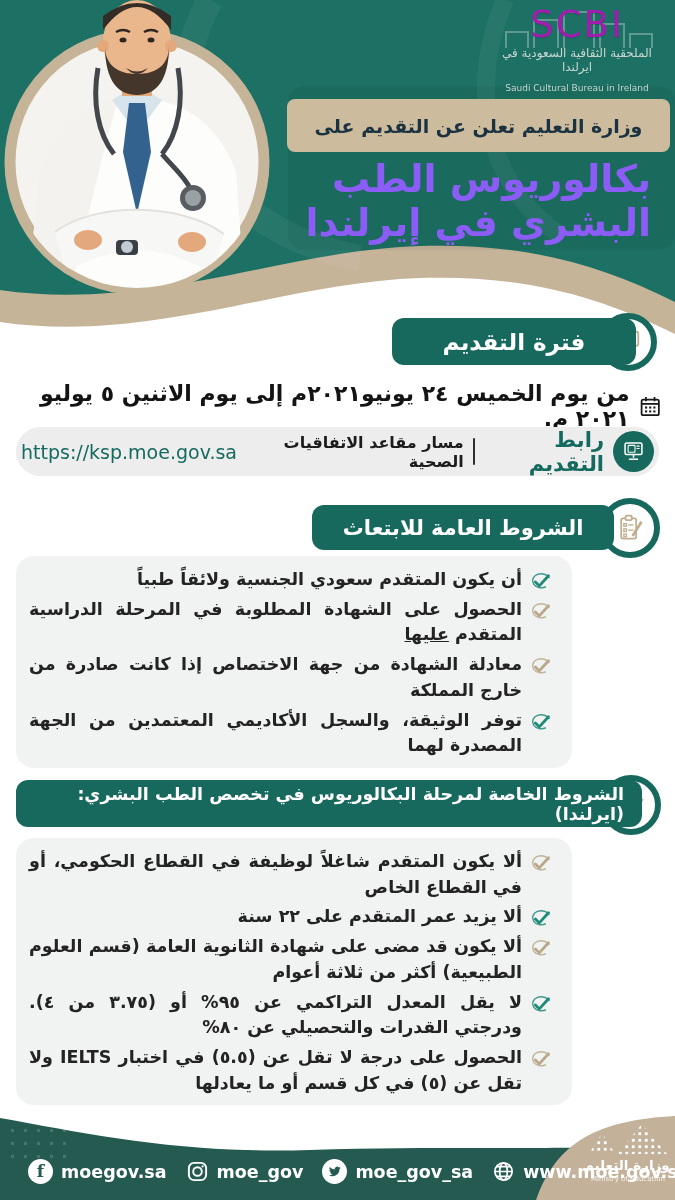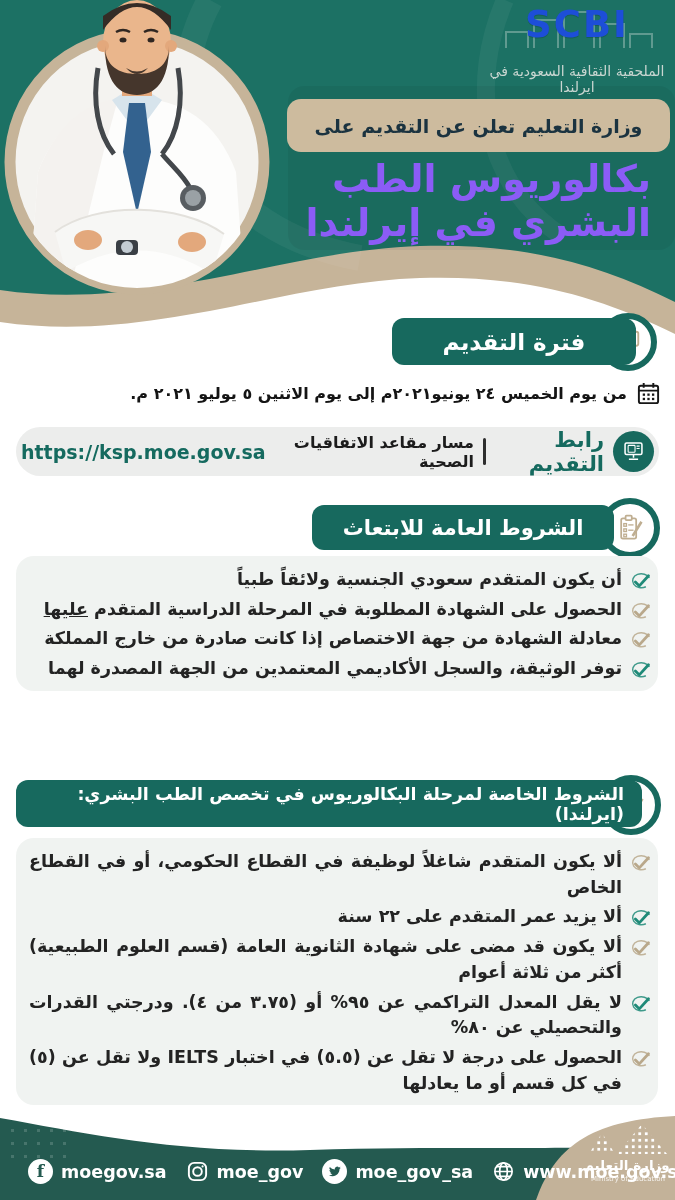--- a/index.html
+++ b/index.html
@@ -7,27 +7,27 @@
     position:relative;width:675px;height:1200px;overflow:hidden;background:#fff;
     font-family:"DejaVu Sans","Liberation Sans",sans-serif;
   }
   svg{display:block}
   .abs{position:absolute}
 
   
   .hdr-svg{left:0;top:0;z-index:0}
   .doctor{left:0;top:0;z-index:2}
   .scbi{left:488px;top:6px;width:178px;text-align:center;z-index:3}
-  .scbi-word{font-size:37px;font-weight:bold;color:#1d4ed8;letter-spacing:2px;line-height:1;
+  .scbi-word{font-size:37px;font-weight:normal;color:#a21caf;letter-spacing:2px;line-height:1;
     text-shadow:0 1px 0 rgba(0,0,0,.15)}
-  .scbi-ar{font-size:14px;color:#c9d6d1;margin-top:20px}
+  .scbi-ar{font-size:12px;color:#c9d6d1;margin-top:3px}
   .scbi-en{font-size:9px;color:#c9d6d1;margin-top:9px}
   .building{left:498px;top:2px;z-index:2;opacity:.35}
 
-  .announce{left:287px;top:99px;width:383px;height:53px;background:#cdbb9e;border-radius:14px;
+  .announce{left:287px;top:99px;width:383px;height:53px;background:#cdbb9e;border-radius:8px;
     display:flex;align-items:center;justify-content:center;z-index:3}
   .announce span{font-size:19px;font-weight:bold;color:#1b3340}
   .headline{right:24px;top:158px;width:430px;text-align:right;direction:rtl;z-index:3;
     color:#8b5cf6;font-weight:bold;font-size:38px;line-height:1.15}
 
   
   .pill{background:#17695e;border-radius:12px;display:flex;align-items:center;justify-content:center;z-index:4}
   .pill span{color:#fff;font-weight:bold}
   .ring{border:6px solid #17695e;border-radius:50%;background:#fff;display:flex;
     align-items:center;justify-content:center;z-index:3}
@@ -38,33 +38,33 @@
   .sec1-pill{left:312px;top:505px;width:302px;height:45px}
   .sec1-pill span{font-size:21px}
   .ring2{left:600px;top:498px;width:48px;height:48px}
   .sec2-pill{left:16px;top:780px;width:626px;height:47px;justify-content:flex-start;
     direction:rtl;padding:14px;box-sizing:border-box;padding-right:18px}
   .sec2-pill span{font-size:17.5px}
   .ring3{left:601px;top:775px;width:48px;height:48px;background:#fdfdfc}
 
   
   .date-row{left:16px;top:381px;width:645px;direction:rtl;display:flex;align-items:center;gap:9px;z-index:4}
-  .date-row p{margin:0;font-size:16px;font-weight:bold;color:#141414}
+  .date-row p{margin:0;font-size:22px;font-weight:bold;color:#141414}
   .link-pill{left:16px;top:427px;width:643px;height:49px;background:#ecedec;border-radius:25px;
     direction:rtl;display:flex;align-items:center;gap:9px;box-sizing:border-box;padding:0 5px;z-index:4}
   .link-circle{width:41px;height:41px;border-radius:50%;background:#17695e;display:flex;
     align-items:center;justify-content:center;flex-shrink:0}
   .link-label{font-size:21px;font-weight:bold;color:#156a5f}
   .link-div{width:3px;height:27px;background:#2e2e2e;border-radius:2px}
   .link-path{font-size:16px;font-weight:bold;color:#1c1c1c}
-  .link-url{font-size:19px;font-weight:bold;color:#156a5f;direction:ltr;unicode-bidi:isolate}
-
-  
-  .box{left:16px;width:642px;background:#f0f3f1;border-radius:18px;direction:rtl;
-    box-sizing:border-box;padding:11px 6px 9px 13px;z-index:4}
+  .link-url{font-size:19px;font-weight:normal;color:#156a5f;direction:ltr;unicode-bidi:isolate}
+
+  
+  .box{left:16px;width:556px;background:#f0f3f1;border-radius:18px;direction:rtl;
+    box-sizing:border-box;padding:11px 20px 9px 13px;z-index:4}
   .box1{top:556px}
   .box2{top:838px}
   .item{display:flex;gap:9px;margin-bottom:4px;align-items:flex-start}
   .item:last-child{margin-bottom:0}
   .item p{margin:0;font-size:17.5px;font-weight:bold;color:#232323;line-height:1.47;
     text-align:justify;flex:1}
   .check{flex-shrink:0;margin-top:4px}
   .check.green{color:#1f8a78}
   .check.tan{color:#b9a88b}
   .uline{text-decoration:underline}

